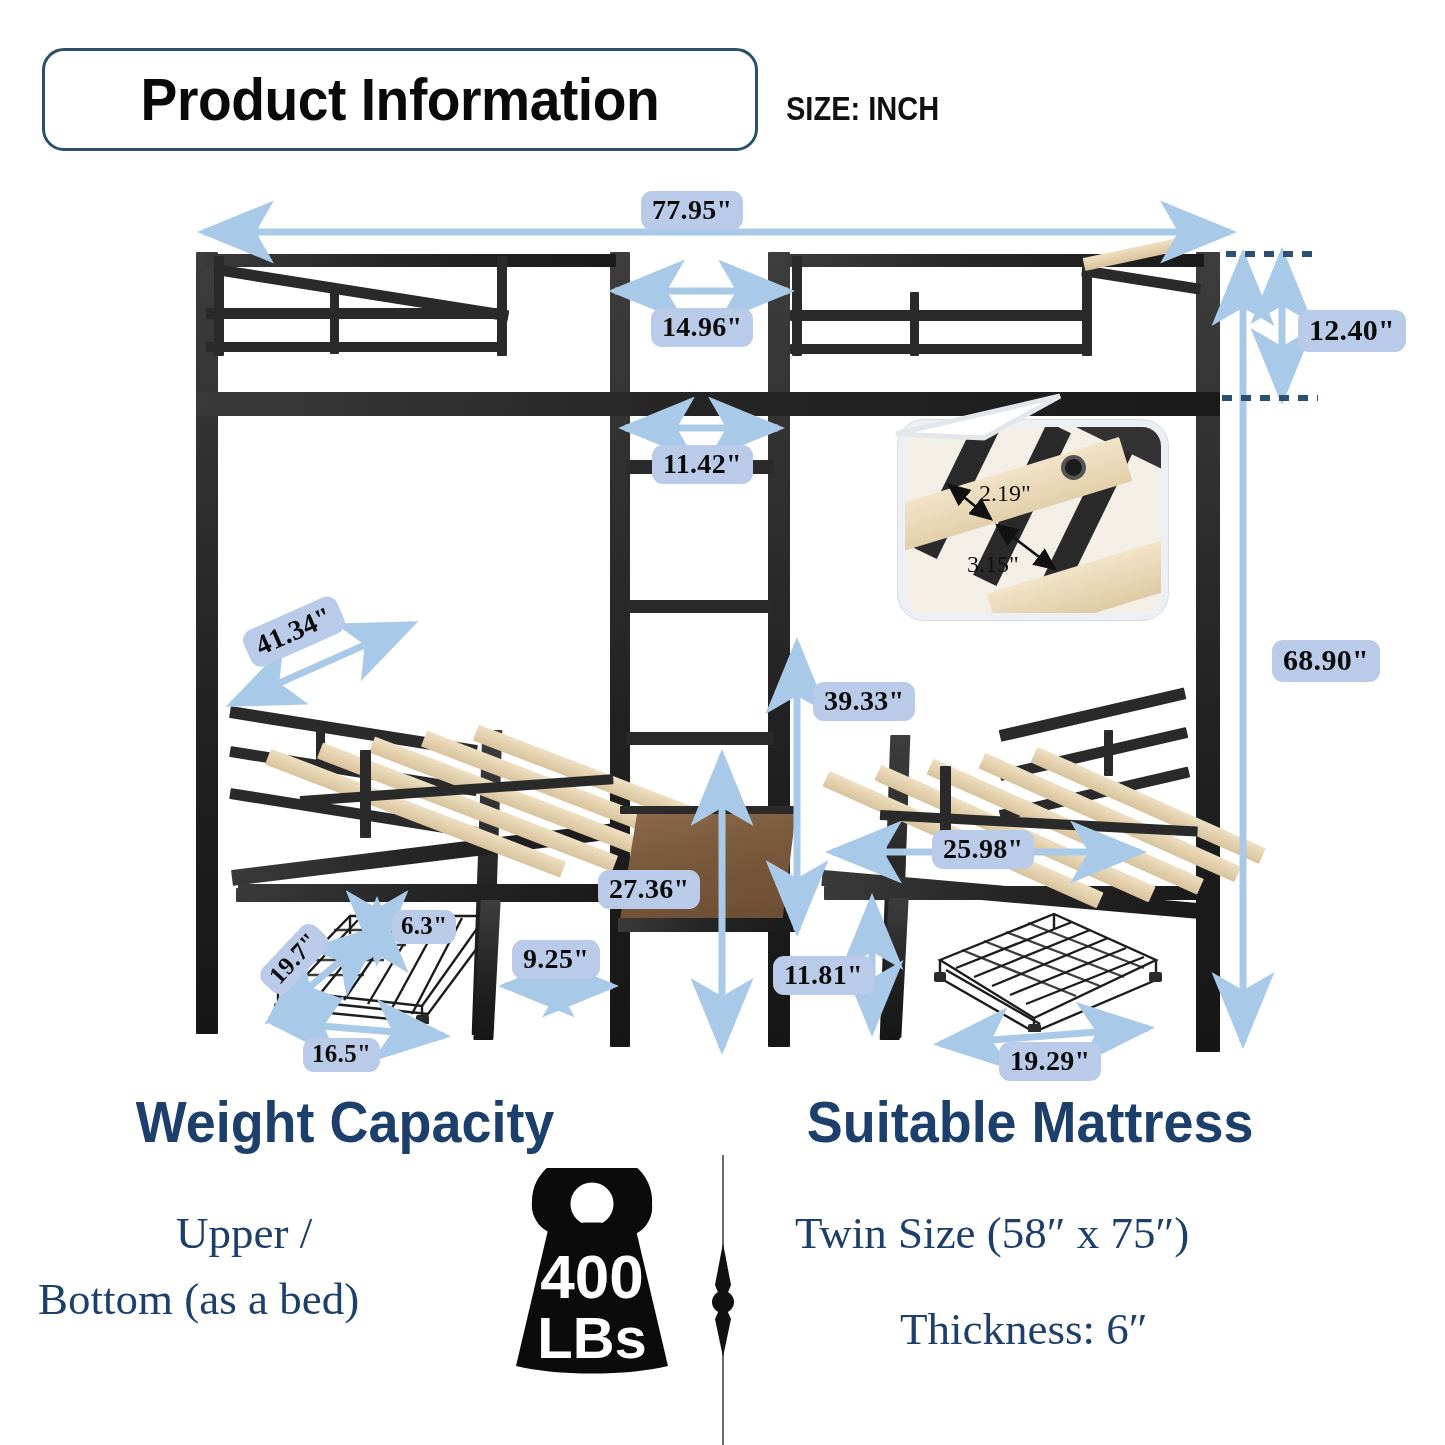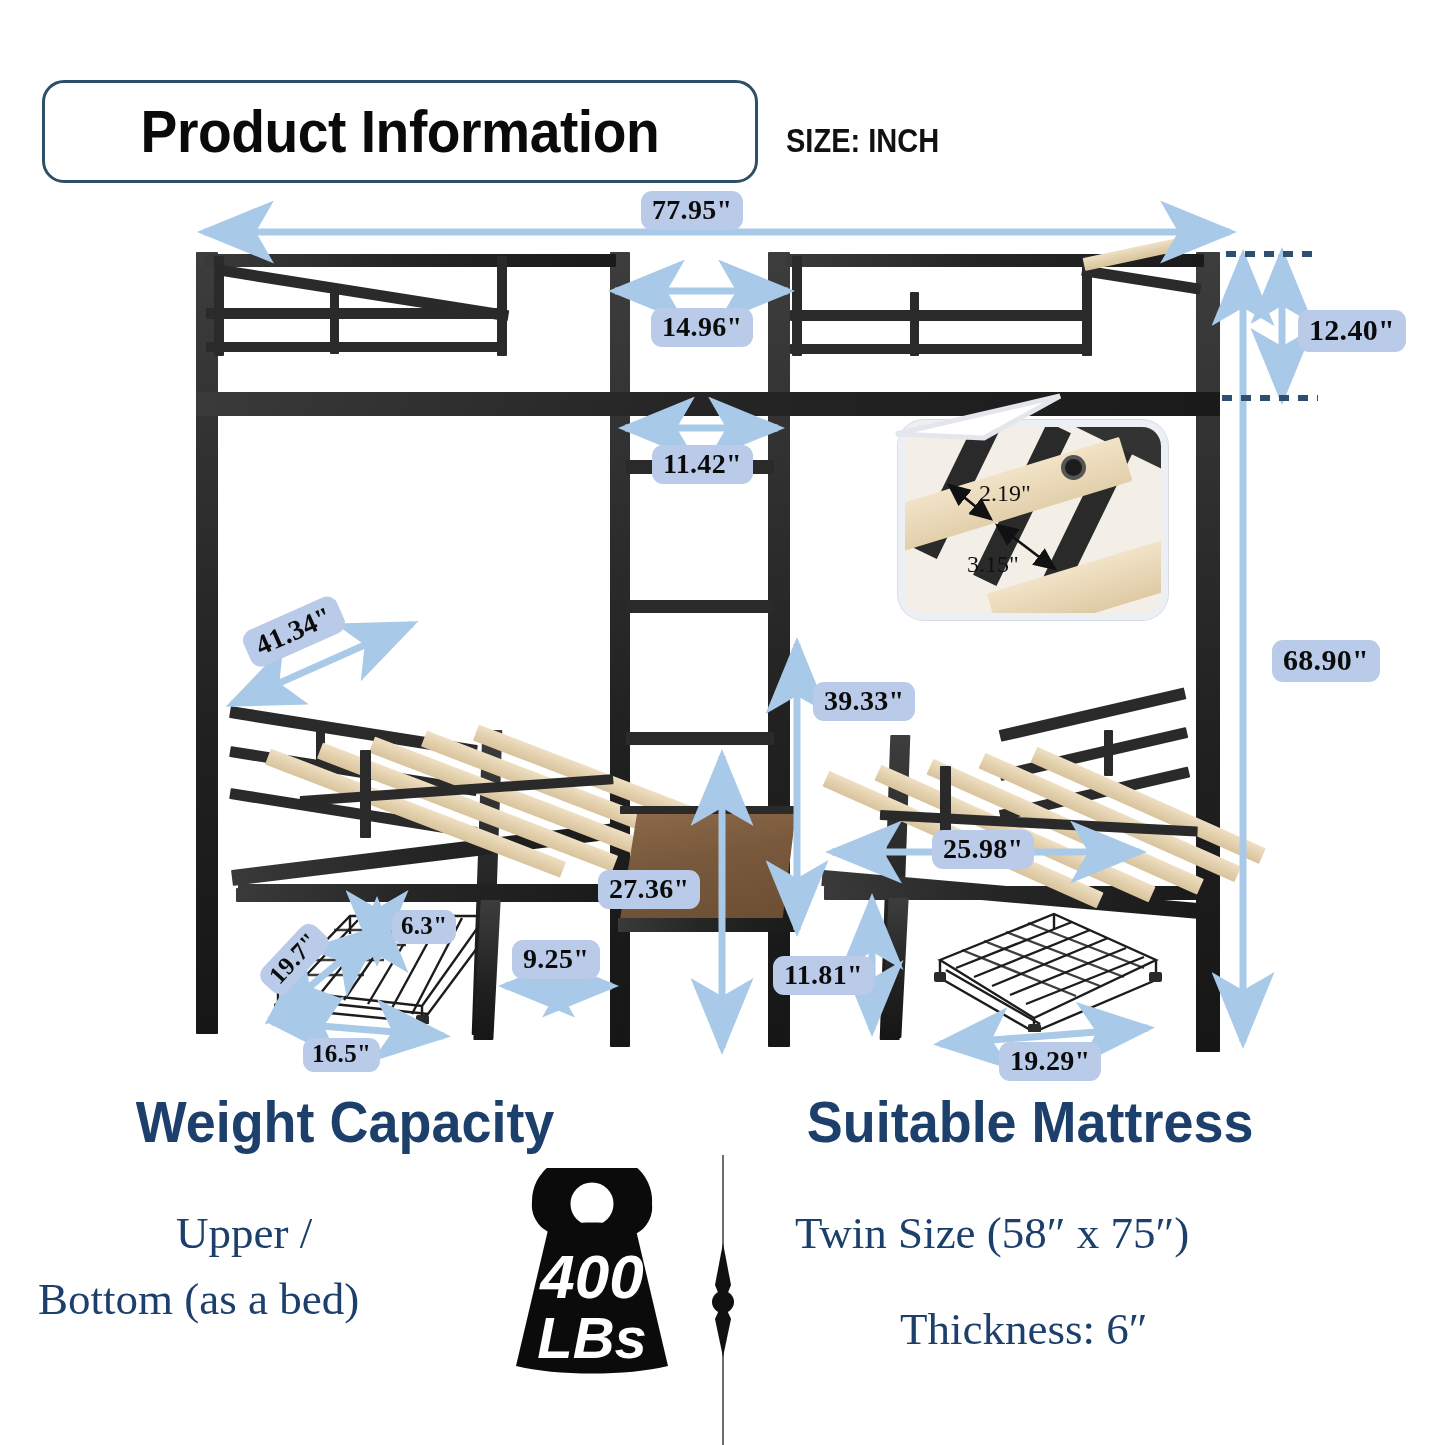--- a/index.html
+++ b/index.html
@@ -5,21 +5,21 @@
   * { box-sizing: border-box; margin: 0; padding: 0; }
   body {
     width: 1445px; height: 1445px;
     background: #ffffff;
     font-family: "Liberation Sans", sans-serif;
     position: relative;
     overflow: hidden;
   }
 
   
-  #header { position: absolute; left: 0; top: 0; width: 1335px; height: 170px; margin-top: 32px; }
+  #header { position: absolute; left: 0; top: 0; width: 1335px; height: 170px; }
   #title-box {
     position: absolute; left: 42px; top: 48px;
     width: 716px; height: 103px;
     border: 3px solid #2d5068;
     border-radius: 22px;
     background: #fff;
     display: flex; align-items: center; justify-content: center;
   }
   #title-text {
     font-family: "Liberation Sans", sans-serif;
@@ -110,21 +110,21 @@
   }
   .sec-body {
     position: absolute;
     font-family: "Liberation Serif", serif;
     font-size: 45px;
     color: #1d3f6b;
     white-space: nowrap;
     line-height: 1.42;
   }
   #divider { position: absolute; left: 712px; top: 1155px; width: 22px; height: 290px; }
-  #weight-icon { position: absolute; left: 508px; top: 1168px; width: 168px; height: 212px; font-style: italic; }
+  #weight-icon { position: absolute; left: 508px; top: 1168px; width: 168px; height: 212px; }
 </style>
 </head>
 <body>
 
 <div id="header">
   <div id="title-box">
     <span id="title-text">Product Information</span>
   </div>
   <span id="size-note">SIZE: INCH</span>
 </div>

